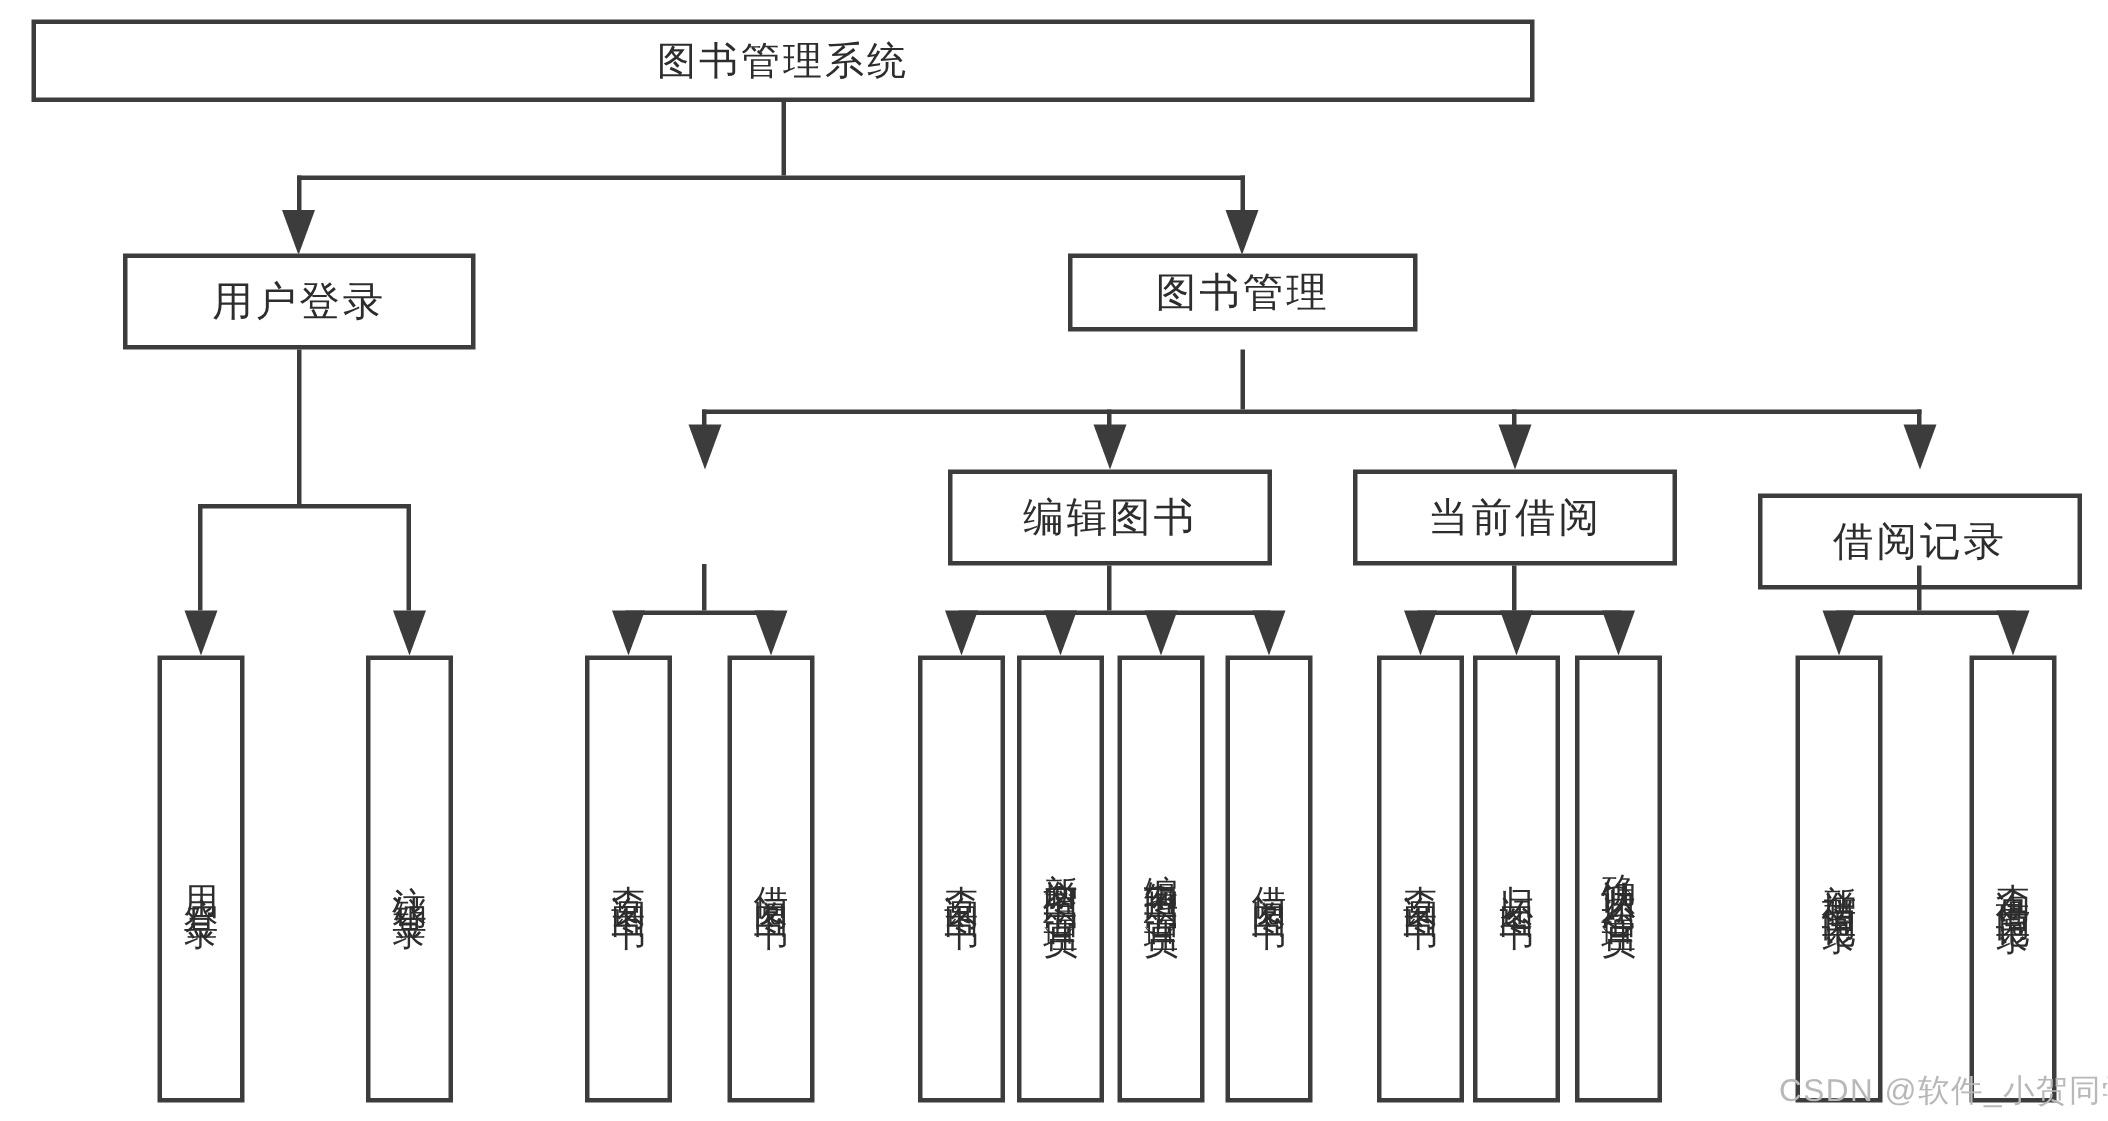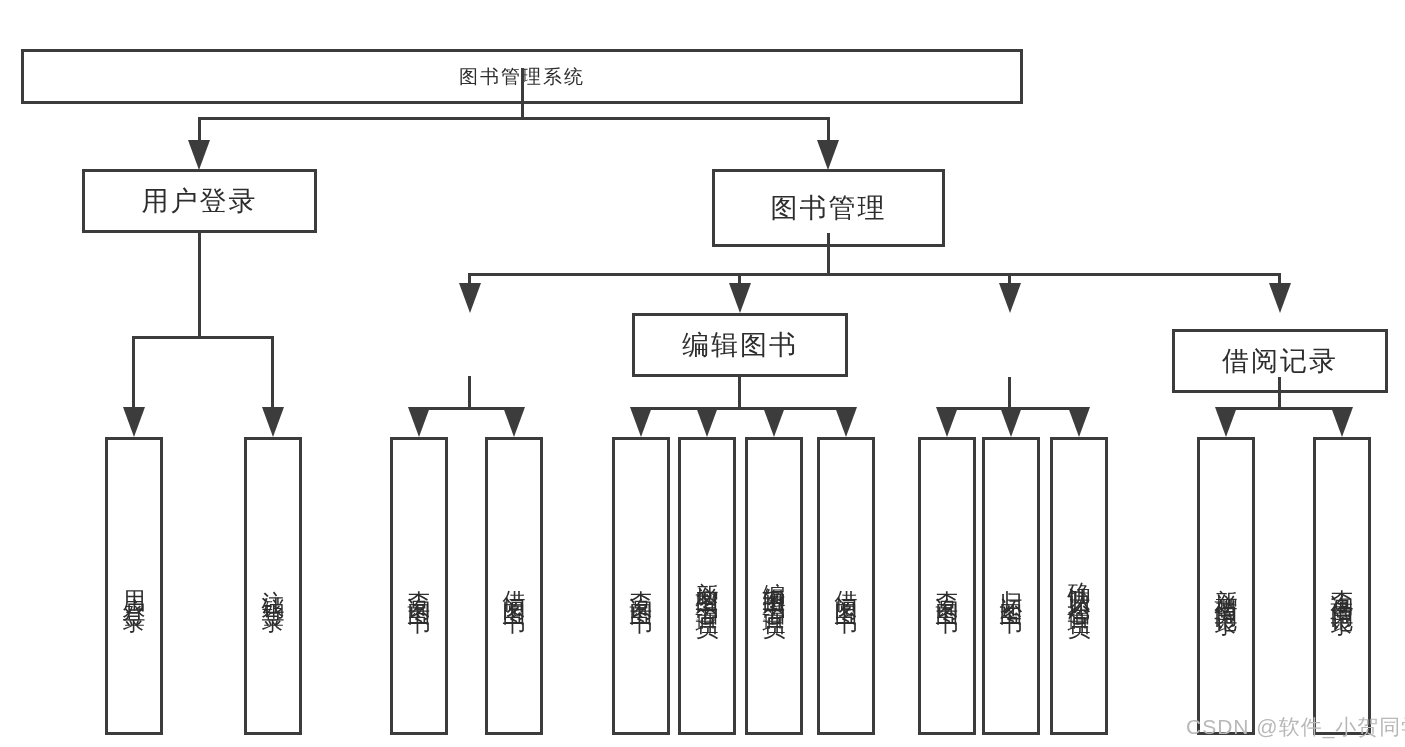--- a/index.html
+++ b/index.html
@@ -20,21 +20,21 @@
     position:absolute;
     box-sizing:border-box;
     border:3px solid var(--line);
     background:#ffffff;
     display:flex;align-items:center;justify-content:center;
     color:var(--text);
     font-size:27px;
     letter-spacing:2px;
     white-space:nowrap;
   }
-  .box.title{font-size:19px;margin-top:36px;}
+  .box.title{font-size:26px;}
   
   .vbox{
     position:absolute;
     box-sizing:border-box;
     border:3px solid var(--line);
     background:#ffffff;
     width:58px;height:298px;top:437px;
     display:flex;align-items:center;justify-content:center;
     color:var(--text);
     font-size:23px;
@@ -77,21 +77,21 @@
   <div class="vl" style="left:521px;top:68px;height:49px"></div>
   <div class="hl" style="left:198px;top:117px;width:632px"></div>
   <div class="vl" style="left:198px;top:117px;height:23px"></div>
   <div class="arr" style="left:188px;top:140px"></div>
   <div class="vl" style="left:827px;top:117px;height:23px"></div>
   <div class="arr" style="left:817px;top:140px"></div>
 
   <div class="box" style="left:82px;top:169px;width:235px;height:64px">
     <span>用户登录</span>
   </div>
-  <div class="box" style="left:712px;top:169px;width:233px;height:78px">
+  <div class="box" style="left:712px;top:169px;width:233px;height:52px">
     <span>图书管理</span>
   </div>
 
   <div class="vl" style="left:198px;top:233px;height:103px"></div>
   <div class="hl" style="left:132px;top:336px;width:142px"></div>
   <div class="vl" style="left:132px;top:336px;height:71px"></div>
   <div class="vl" style="left:271px;top:336px;height:71px"></div>
   <div class="arr" style="left:123px;top:407px"></div>
   <div class="arr" style="left:262px;top:407px"></div>
 
@@ -101,20 +101,23 @@
   <div class="vl" style="left:738px;top:273px;height:12px"></div>
   <div class="vl" style="left:1008px;top:273px;height:12px"></div>
   <div class="vl" style="left:1278px;top:273px;height:12px"></div>
   <div class="arr" style="left:459px;top:283px"></div>
   <div class="arr" style="left:729px;top:283px"></div>
   <div class="arr" style="left:999px;top:283px"></div>
   <div class="arr" style="left:1269px;top:283px"></div>
 
   <div class="box" style="left:632px;top:313px;width:216px;height:64px">
     <span>编辑图书</span>
+  </div>
+  <div class="box" style="left:902px;top:313px;width:216px;height:64px">
+    <span>当前借阅</span>
   </div>
   <div class="box" style="left:1172px;top:329px;width:216px;height:64px">
     <span>借阅记录</span>
   </div>
 
   <div class="vl" style="left:468px;top:376px;height:31px"></div>
   <div class="hl" style="left:417px;top:407px;width:99px"></div>
   <div class="arr" style="left:408px;top:407px"></div>
   <div class="arr" style="left:503px;top:407px"></div>
 

